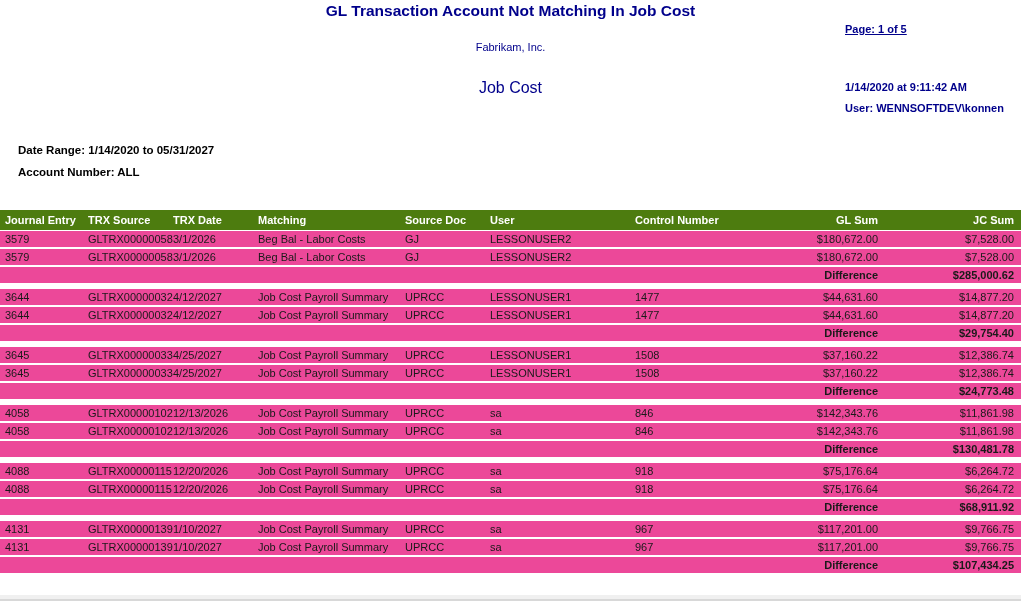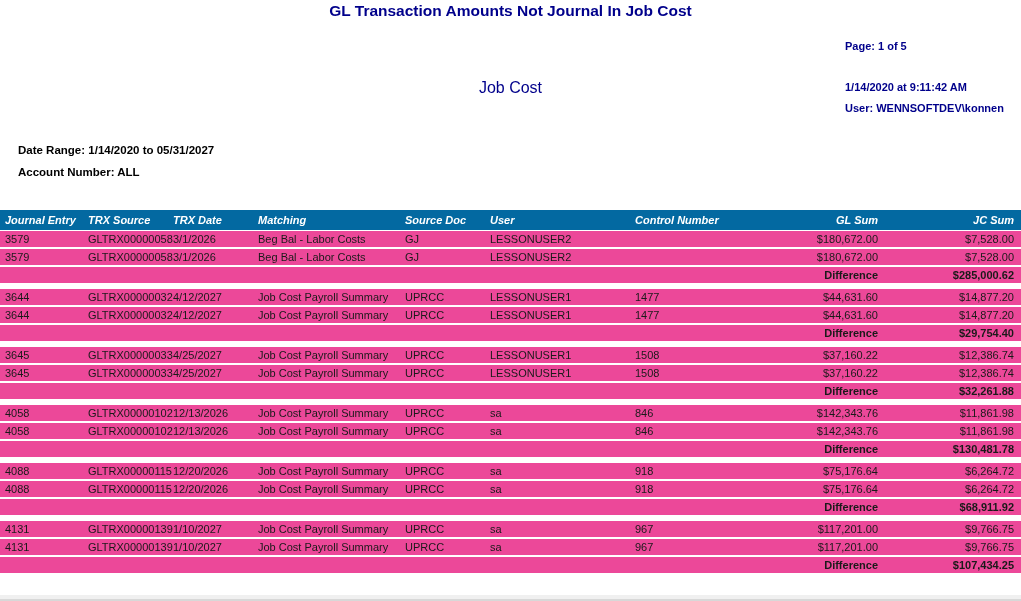--- a/index.html
+++ b/index.html
@@ -21,43 +21,42 @@
     position: absolute; top: 41px; left: 0; width: 100%;
     text-align: center; font-size: 11px; color: #00008B;
   }
   .rpt-module {
     position: absolute; top: 79px; left: 0; width: 100%;
     text-align: center; font-size: 16px; color: #00008B;
   }
   .meta { position: absolute; left: 845px; top: 0; width: 176px; }
   .meta div { position: absolute; left: 0; white-space: nowrap;
     font-size: 11px; font-weight: bold; color: #00008B; }
-  .meta .m-page { top: 40px; }
+  .meta .m-page { top: 23px; text-decoration: underline; }
   .meta .m-date { top: 61px; margin-top: 20px; }
   .meta .m-user { top: 102px; }
 
   .filters { position: absolute; left: 18px; top: 0; }
   .filters div { position: absolute; left: 0; white-space: nowrap;
     font-size: 11.5px; font-weight: bold; color: #000000; }
   .f-range { top: 144px; }
   .f-acct  { top: 166px; }
 
   
   .tbl { position: absolute; top: 210px; left: 0; width: 1021px; }
 
   .grid-row {
     display: grid;
     grid-template-columns: 83px 85px 85px 147px 85px 145px 125px 120px 136px;
     width: 100%; padding: 0 5px;
   }
   .thead {
-    background: #0369a1; color: #ffffff; height: 20px;
+    background: #4d7c0f; color: #ffffff; height: 20px;
     align-items: center; font-size: 11px; font-weight: bold;
     margin-bottom: 1px;
-    font-style: italic;
   }
   .cell { overflow: hidden; white-space: nowrap; }
   .num { text-align: right; padding-right: 2px; }
 
   .account-row {
     background: #f5f5f5; height: 14px; line-height: 14px;
     padding: 0 5px; font-size: 11px; color: #1a1a1a;
     margin-bottom: 8px;
   }
 
@@ -73,21 +72,22 @@
   .partial-band {
     position: absolute; bottom: 0; left: 0; width: 100%; height: 6px;
     background: #f0f0f0; border-bottom: 2px solid #d8d8d8;
   }
 </style>
 </head>
 <body>
 
 <div class="page">
 
-  <div class="rpt-title">GL Transaction Amounts Not Journal In Job Cost</div>
+  <div class="rpt-title">GL Transaction Account Not Matching In Job Cost</div>
+  <div class="rpt-company">Fabrikam, Inc.</div>
   <div class="rpt-module">Job Cost</div>
 
   <div class="meta">
     <div class="m-page">Page: 1 of 5</div>
     <div class="m-date">1/14/2020 at 9:11:42 AM</div>
     <div class="m-user">User: WENNSOFTDEV\konnen</div>
   </div>
 
   <div class="filters">
     <div class="f-range">Date Range: 1/14/2020 to 05/31/2027</div>
@@ -183,21 +183,21 @@
             <div class="cell">4/25/2027</div>
             <div class="cell">Job Cost Payroll Summary</div>
             <div class="cell">UPRCC</div>
             <div class="cell">LESSONUSER1</div>
             <div class="cell">1508</div>
             <div class="cell num">$37,160.22</div>
             <div class="cell num">$12,386.74</div>
           </div>
           <div class="grid-row trow diff">
             <div class="cell d-label">Difference</div>
-            <div class="cell d-value">$32,261.88</div>
+            <div class="cell d-value">$24,773.48</div>
           </div>
         </div>
         <div class="tgroup">
           <div class="grid-row trow">
             <div class="cell">4058</div>
             <div class="cell">GLTRX00000102</div>
             <div class="cell">12/13/2026</div>
             <div class="cell">Job Cost Payroll Summary</div>
             <div class="cell">UPRCC</div>
             <div class="cell">sa</div>

